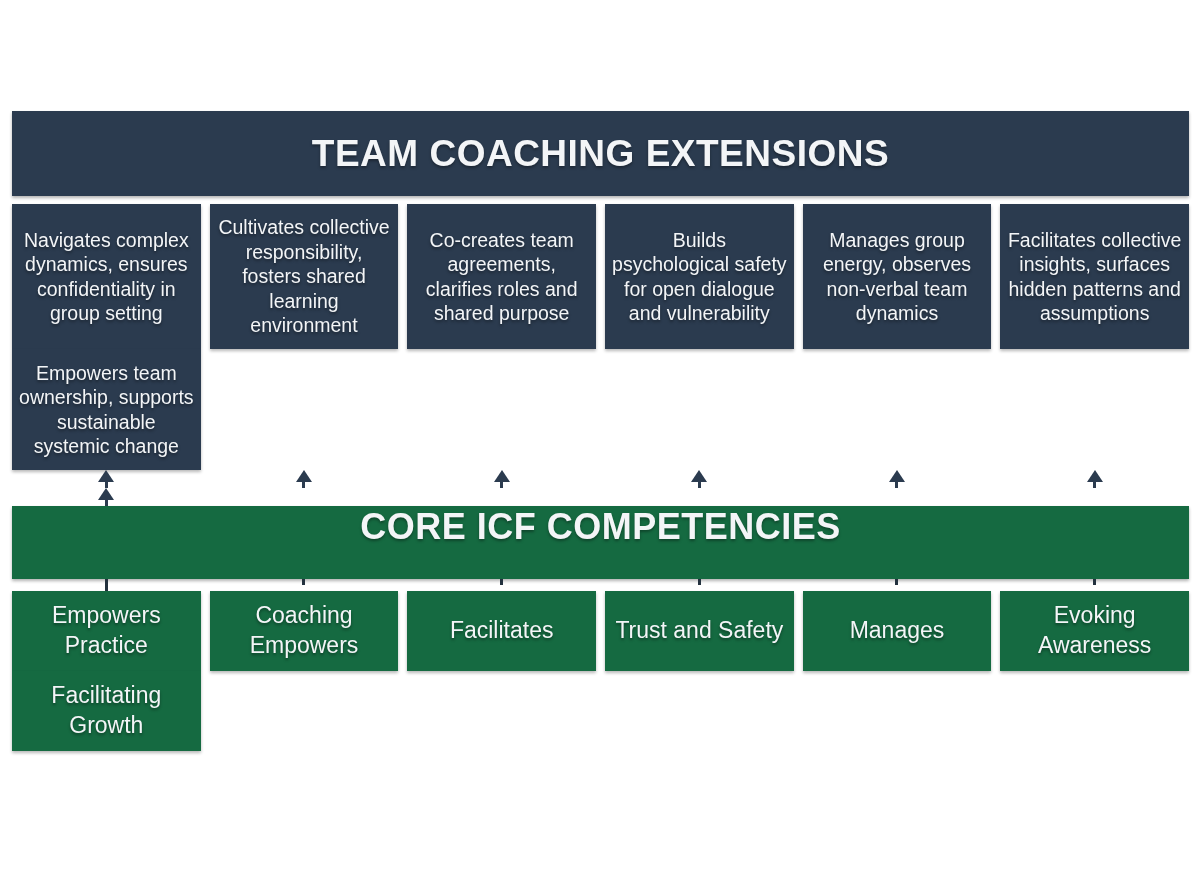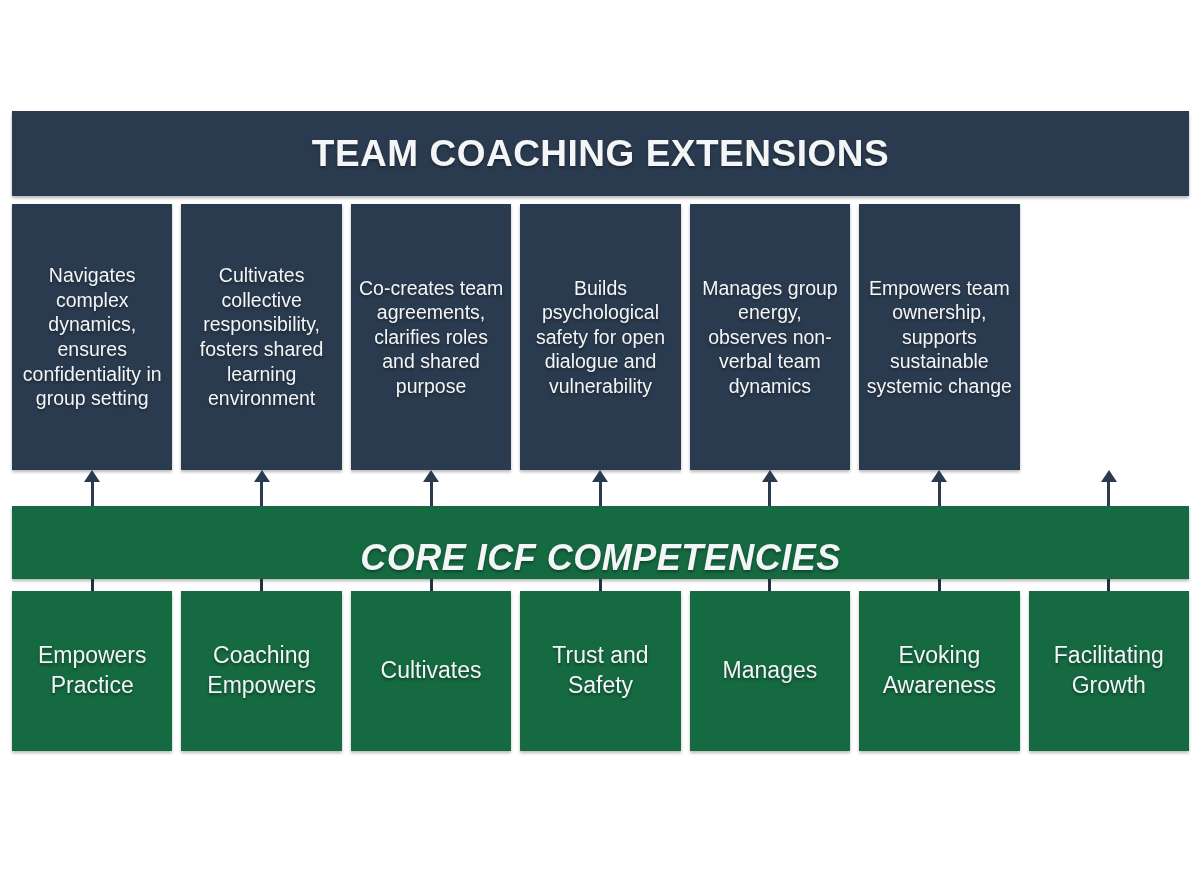--- a/index.html
+++ b/index.html
@@ -35,21 +35,21 @@
     margin-bottom: 8px;
   }
   .header-title {
     color: var(--text_light);
     font-size: 37px; font-weight: bold;
     letter-spacing: 0.5px;
     text-shadow: 0 2px 3px rgba(0,0,0,0.35);
   }
   .grid-row {
     display: grid;
-    grid-template-columns: repeat(7, 1fr);
+    grid-template-columns: repeat(6, 1fr);
     column-gap: 9px;
   }
   .ext-row { height: 266px; }
   .ext-box {
     background: var(--navy);
     display: flex; align-items: center; justify-content: center;
     text-align: center;
     padding: 6px 7px;
     box-shadow: 0 2px 3px rgba(0,0,0,0.28);
   }
@@ -71,23 +71,22 @@
     border-right: 8px solid transparent;
     border-bottom: 12px solid var(--navy);
   }
   .arrow-stem {
     width: 3px; flex: 1;
     background: var(--navy);
   }
   .core-bar {
     height: 73px;
     background: var(--green);
-    display: flex; align-items: flex-end; justify-content: center;
+    display: flex; align-items: flex-start; justify-content: center;
     box-shadow: 0 2px 3px rgba(0,0,0,0.30);
-    font-style: italic;
   }
   .core-title {
     color: var(--text_light);
     font-size: 36px; font-weight: bold;
     letter-spacing: 0.5px;
     text-shadow: 0 2px 3px rgba(0,0,0,0.35);
   }
   .stub-row { height: 12px; }
   .stub-cell { display: flex; align-items: stretch; justify-content: center; }
   .stub-line { width: 3px; background: var(--navy_dark); }
@@ -126,20 +125,23 @@
       <div class="ext-box">
         <div class="ext-text">Co-creates team agreements, clarifies roles and shared purpose</div>
       </div>
       <div class="ext-box">
         <div class="ext-text">Builds psychological safety for open dialogue and vulnerability</div>
       </div>
       <div class="ext-box">
         <div class="ext-text">Manages group energy, observes non-verbal team dynamics</div>
       </div>
       <div class="ext-box">
+        <div class="ext-text">Facilitates collective insights, surfaces hidden patterns and assumptions</div>
+      </div>
+      <div class="ext-box">
         <div class="ext-text">Empowers team ownership, supports sustainable systemic change</div>
       </div>
     </div>
 
     <div class="grid-row arrow-row">
       <div class="arrow-cell">
           <div class="arrow-head"></div>
           <div class="arrow-stem"></div>
         </div>
       <div class="arrow-cell">
@@ -197,21 +199,21 @@
     </div>
 
     <div class="grid-row comp-row">
       <div class="comp-box">
         <div class="comp-text">Empowers Practice</div>
       </div>
       <div class="comp-box">
         <div class="comp-text">Coaching Empowers</div>
       </div>
       <div class="comp-box">
-        <div class="comp-text">Cultivates</div>
+        <div class="comp-text">Facilitates</div>
       </div>
       <div class="comp-box">
         <div class="comp-text">Trust and Safety</div>
       </div>
       <div class="comp-box">
         <div class="comp-text">Manages</div>
       </div>
       <div class="comp-box">
         <div class="comp-text">Evoking Awareness</div>
       </div>

